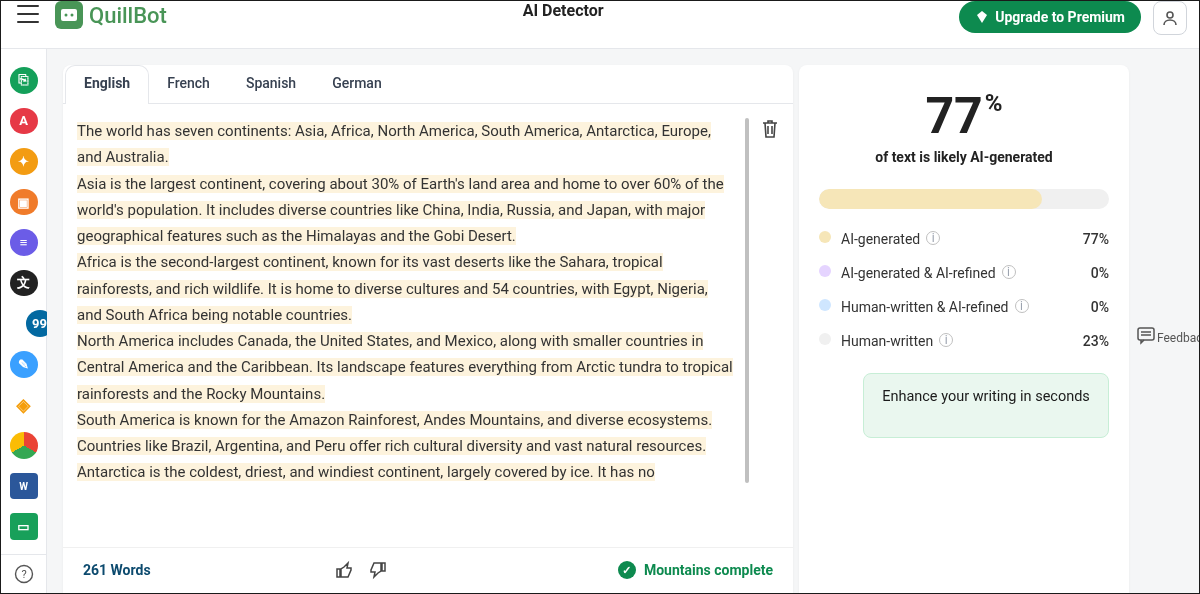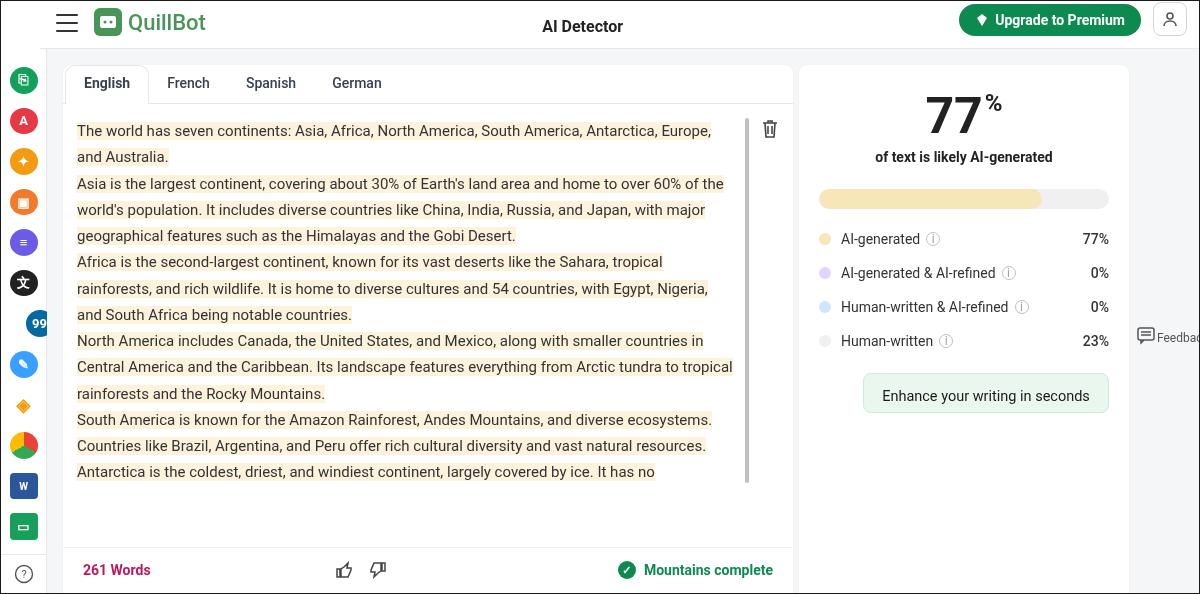--- a/index.html
+++ b/index.html
@@ -1,18 +1,18 @@
 <!DOCTYPE html>
 <html><head>
 <meta charset="utf-8">
 <style>
 * { margin: 0; padding: 0; box-sizing: border-box; font-family: -apple-system, BlinkMacSystemFont, "Segoe UI", Roboto, sans-serif; }
 body { width: 1200px; height: 594px; overflow: hidden; background: #fff; border: 1px solid #1a1a1a; }
 
-.topbar { height: 48px; display: flex; align-items: flex-end; padding: 12px 12px; border-bottom: 1px solid #e5e7eb; gap: 12px; margin-left: 39px; }
+.topbar { height: 48px; display: flex; align-items: flex-start; padding: 0 12px; border-bottom: 1px solid #e5e7eb; gap: 12px; }
 .hamburger { cursor: pointer; padding: 4px; }
 .logo { display: flex; align-items: center; gap: 6px; flex: 0 0 auto; }
 .logo-icon { width: 28px; height: 28px; background: #499557; border-radius: 6px; display: flex; align-items: center; justify-content: center; color: #fff; font-weight: bold; }
 .logo-text { color: #499557; font-size: 22px; font-weight: 500; }
 .app-title { flex: 1; text-align: center; font-weight: 700; font-size: 16px; color: #222; }
 .upgrade-btn { background: #0d8a4f; color: #fff; border: none; border-radius: 999px; padding: 8px 16px; font-weight: 700; font-size: 14px; display: flex; align-items: center; gap: 6px; cursor: pointer; }
 .profile-icon { width: 34px; height: 34px; border: 1px solid #d1d5db; border-radius: 8px; display: flex; align-items: center; justify-content: center; cursor: pointer; }
 
 .content { display: flex; height: 545px; }
 .sidebar { width: 46px; border-right: 1px solid #e5e7eb; display: flex; flex-direction: column; align-items: center; padding-top: 18px; gap: 14px; position: relative; }
@@ -30,40 +30,40 @@
 .editor-body { display: flex; flex: 1; overflow: hidden; }
 .text-area { flex: 1; padding: 14px 10px 14px 14px; overflow-y: auto; font-size: 15px; line-height: 1.75; color: #333; position: relative; }
 .text-area .hl { background: #fdf3dd; }
 .trash-wrap { width: 40px; padding-top: 14px; display: flex; justify-content: center; }
 .trash-btn { width: 26px; height: 26px; cursor: pointer; color: #555; }
 
 .scrollbar-track { width: 4px; background: transparent; position: relative; margin: 14px 4px 14px 0; }
 .scrollbar-thumb { position: absolute; width: 4px; background: #c0c0c0; border-radius: 2px; top: 0; height: 88%; }
 
 .editor-footer { display: flex; align-items: center; padding: 12px 20px 14px; font-size: 14px; border-top: 1px solid #f0f0f0; }
-.word-count { color: #be185d; font-weight: 700; flex: 0 0 auto; }
+.word-count { color: #0c4a6e; font-weight: 700; flex: 0 0 auto; }
 .thumbs { display: flex; gap: 12px; margin: 0 auto 0 184px; }
 .thumb-btn { cursor: pointer; color: #555; }
 .status { display: flex; align-items: center; gap: 8px; color: #0d8a4f; font-weight: 700; margin-left: auto; }
 .status-icon { width: 18px; height: 18px; background: #0d8a4f; border-radius: 50%; display: flex; align-items: center; justify-content: center; color: #fff; font-size: 11px; }
 
 .results-panel { width: 330px; background: #fff; border-radius: 8px 8px 0 0; padding: 22px 20px 14px; display: flex; flex-direction: column; margin-right: 6px; box-shadow: 0 1px 3px rgba(0,0,0,0.05); }
 .big-percent { text-align: center; font-size: 50px; font-weight: 700; color: #222; }
 .big-percent sup { font-size: 24px; vertical-align: 22px; margin-left: 2px; }
 .subtitle { text-align: center; font-size: 14px; font-weight: 700; color: #222; margin-top: 4px; }
 .gauge { height: 20px; background: #f0f0f0; border-radius: 999px; margin: 24px 0 8px; overflow: hidden; }
 .gauge-fill { height: 100%; background: #f6e6b8; border-radius: 999px; }
 
 .legend { margin-top: 14px; display: flex; flex-direction: column; gap: 18px; }
-.legend-row { display: flex; align-items: center; font-size: 14px; color: #333; }
+.legend-row { display: flex; font-size: 14px; color: #333; }
 .dot { width: 12px; height: 12px; border-radius: 50%; margin-right: 10px; flex-shrink: 0; }
 .info-icon { margin-left: 6px; color: #9ca3af; font-size: 12px; border: 1px solid #c0c0c0; border-radius: 50%; width: 14px; height: 14px; display: inline-flex; align-items: center; justify-content: center; }
 .legend-val { margin-left: auto; font-weight: 500; }
 
-.enhance-box { margin-top: 24px; background: #eaf7ef; border: 1px solid #c7eed6; border-radius: 8px; padding: 14px 12px 7px; text-align: center; margin-left: 44px; }
+.enhance-box { margin-top: 24px; background: #eaf7ef; border: 1px solid #c7eed6; border-radius: 8px; padding: 14px 12px 32px; text-align: center; margin-left: 44px; }
 .enhance-title { font-size: 14.5px; color: #1b1b1b; }
 .try-btn { margin-top: 12px; border: 1.5px solid #3aaa6f; color: #0d8a4f; background: transparent; border-radius: 999px; padding: 8px 18px; font-weight: 700; font-size: 14px; cursor: pointer; }
 
 .feedback-col { width: 64px; display: flex; flex-direction: row; align-items: center; padding-top: 12px; }
 .fb-icon { color: #555; cursor: pointer; }
 .fb-label { font-size: 12px; color: #555; margin-top: 4px; cursor: pointer; }
 
 svg { display: block; }
 </style>
 </head>

